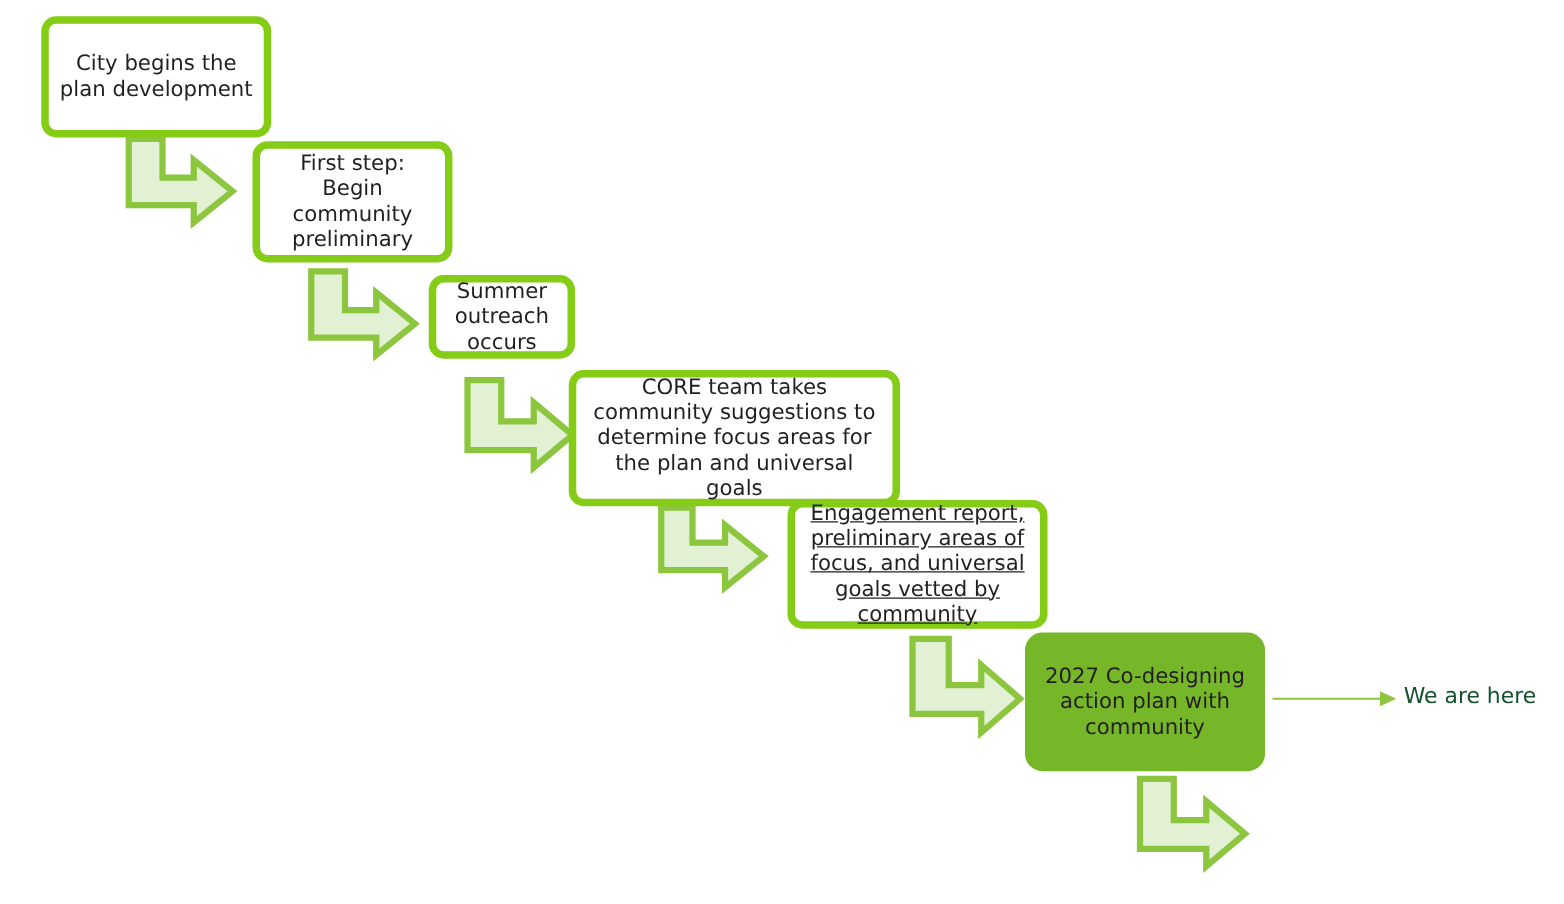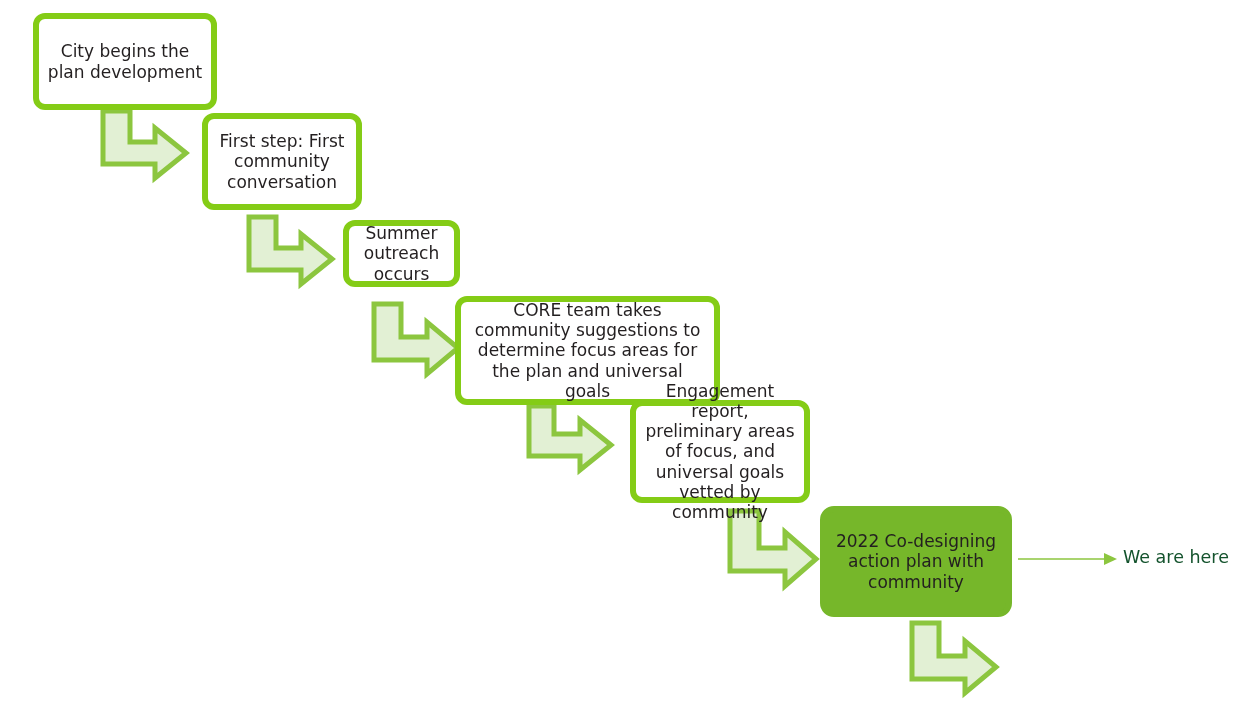--- a/index.html
+++ b/index.html
@@ -103,24 +103,24 @@
 
   <svg class="here-connector" style="left:1018px; top:548px; width:100px; height:22px;" viewBox="0 0 100 22">
     <line x1="0" y1="11" x2="88" y2="11"></line>
     <polygon points="86,5 99,11 86,17"></polygon>
   </svg>
 
   <div class="here-label" style="left:1123px; top:549px;">We are here</div>
 
   <div class="node" style="left:33px; top:13px; width:184px; height:97px;">City begins the plan development</div>
 
-  <div class="node" style="left:202px; top:113px; width:160px; height:97px;">First step: First community conversation</div>
+  <div class="node" style="left:202px; top:113px; width:160px; height:97px;">First step: Begin community preliminary</div>
 
   <div class="node" style="left:343px; top:220px; width:117px; height:67px;">Summer outreach occurs</div>
 
   <div class="node" style="left:455px; top:296px; width:265px; height:109px;">CORE team takes community suggestions to determine focus areas for the plan and universal goals</div>
 
-  <div class="node" style="left:630px; top:400px; width:180px; height:103px;">Engagement report, preliminary areas of focus, and universal goals vetted by community</div>
+  <div class="node" style="left:630px; top:400px; width:208px; height:103px;text-decoration:underline;">Engagement report, preliminary areas of focus, and universal goals vetted by community</div>
 
-  <div class="node highlight" style="left:820px; top:506px; width:192px; height:111px;">2022 Co-designing action plan with community</div>
+  <div class="node highlight" style="left:820px; top:506px; width:192px; height:111px;">2027 Co-designing action plan with community</div>
 
 
 </div>
 
 </body></html>

